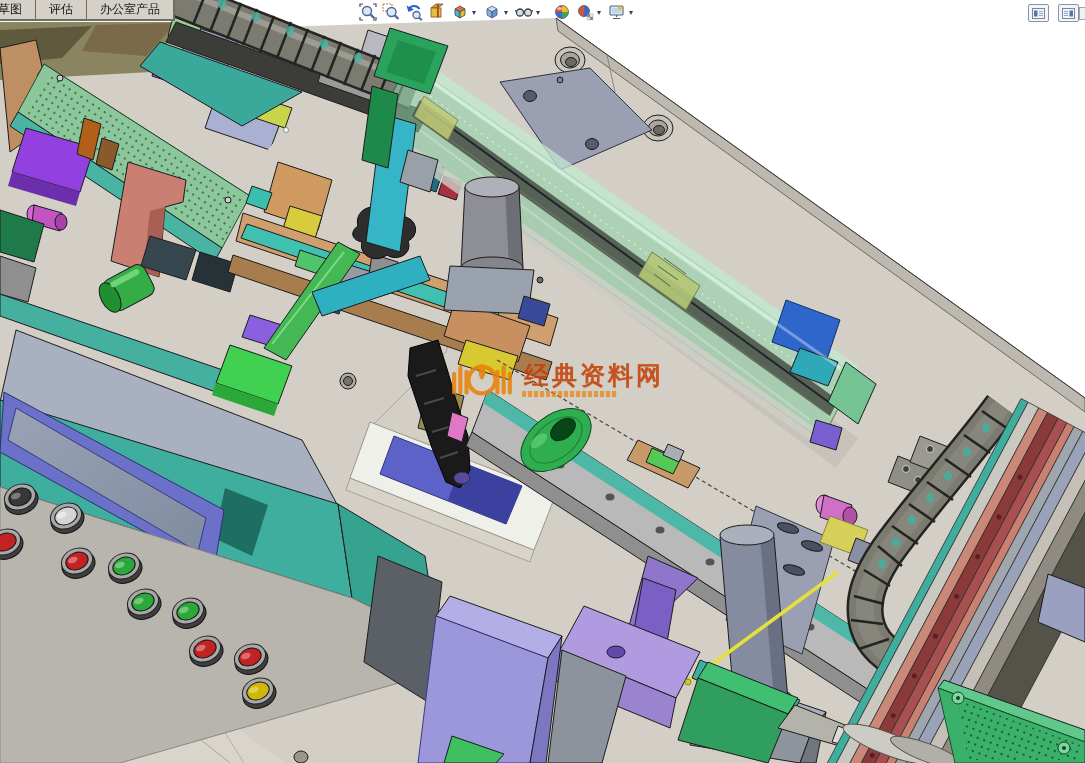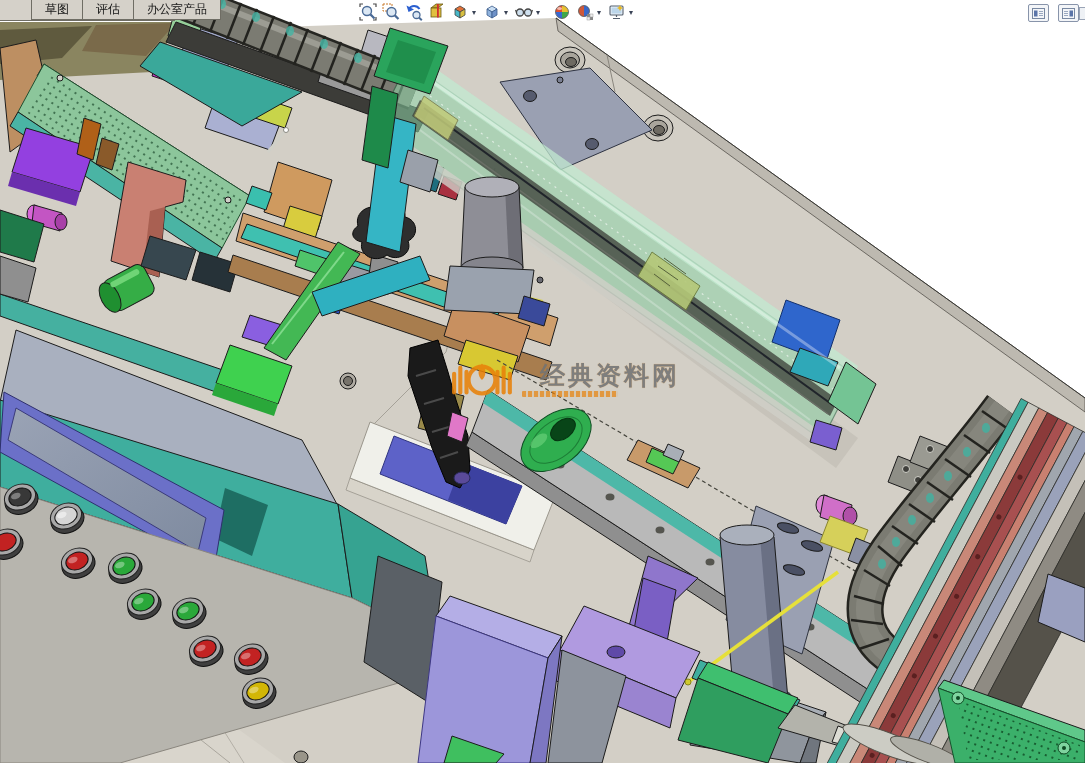--- a/index.html
+++ b/index.html
@@ -2,40 +2,40 @@
 <html><head>
 <meta charset="utf-8">
 <style>
   html,body{margin:0;padding:0;background:#888;}
   .stage{position:relative;width:1085px;height:763px;overflow:hidden;background:#fff;
          font-family:"Liberation Sans",sans-serif;}
   .scene{position:absolute;left:0;top:0;width:1085px;height:763px;}
   
   .tabbar-bg{position:absolute;left:0;top:0;width:174px;height:20px;background:#d5d1c9;
              border-bottom:1px solid #6f6d64;border-right:1px solid #6f6d64;z-index:6;}
-  .tabs{position:absolute;left:0;top:0;display:flex;z-index:7;padding-left:47px;}
+  .tabs{position:absolute;left:0;top:0;display:flex;z-index:7;}
   .tab{background:#d5d1c9;border:1px solid #6f6d64;border-top:none;padding:3px 13px 3px;
        font-size:12px;line-height:13px;color:#151515;margin-right:-1px;white-space:nowrap;cursor:default;}
   .tab-cut{margin-left:-16px;}
   
   .hud{position:absolute;left:356px;top:1px;height:22px;display:flex;align-items:center;z-index:7;}
   .hud-btn{width:23px;height:21px;display:flex;align-items:center;justify-content:center;border-radius:2px;}
   .dd{font-size:8px;color:#3a4356;width:10px;text-align:center;margin:0 1px 0 -2px;}
   .hud-gap{width:6px;}
   
   .corner{position:absolute;left:1028px;top:4px;display:flex;gap:9px;z-index:7;}
   .corner-btn{width:19px;height:16px;background:#f3f5f8;border:1px solid #8894aa;border-radius:2px;
               display:flex;align-items:center;justify-content:center;}
   .corner-sliver{position:absolute;left:1079px;top:7px;width:7px;height:11px;z-index:7;
                  border:1px solid #9aa4b6;border-right:none;background:#eef1f5;}
   
   .watermark{position:absolute;left:450px;top:355px;display:flex;align-items:flex-start;z-index:5;
              pointer-events:none;}
-  .wm-text{font-size:25px;font-weight:bold;color:#737373;opacity:.88;letter-spacing:3px;
-           margin:4px 0 0 24px;text-shadow:0 0 1px rgba(232,130,10,.55);}
+  .wm-text{font-size:25px;font-weight:bold;color:#c2410c;opacity:.88;letter-spacing:3px;
+           margin:4px 0 0 8px;text-shadow:0 0 1px rgba(232,130,10,.55);}
   .wm-sub{position:absolute;left:72px;top:36px;width:96px;height:6px;opacity:.7;border-radius:1px;
           background:repeating-linear-gradient(90deg,#e8820a 0 4px,rgba(232,130,10,.15) 4px 6px);
           filter:blur(.4px);}
 </style>
 </head>
 <body>
 
 <div class="stage">
 
 <svg class="scene" viewBox="0 0 1085 763" xmlns="http://www.w3.org/2000/svg">

